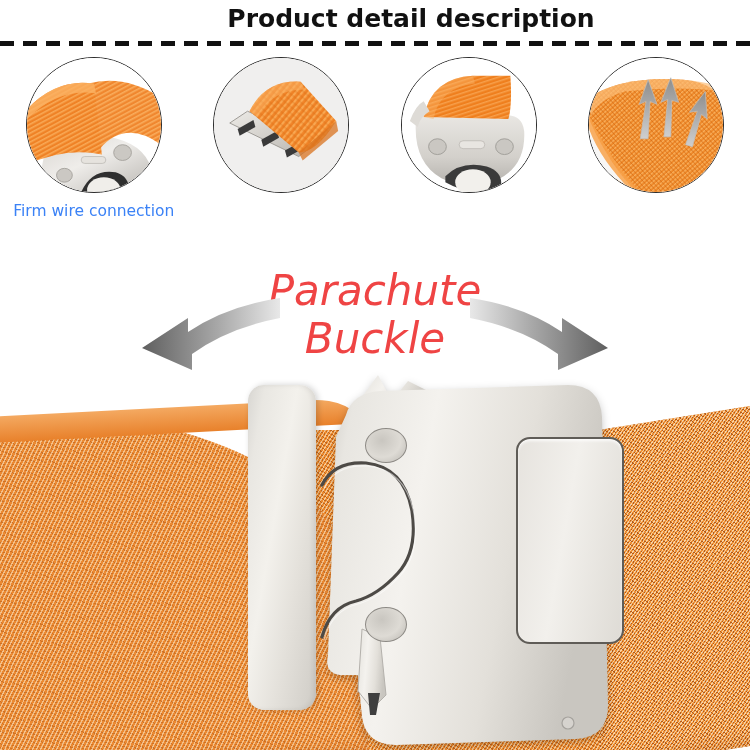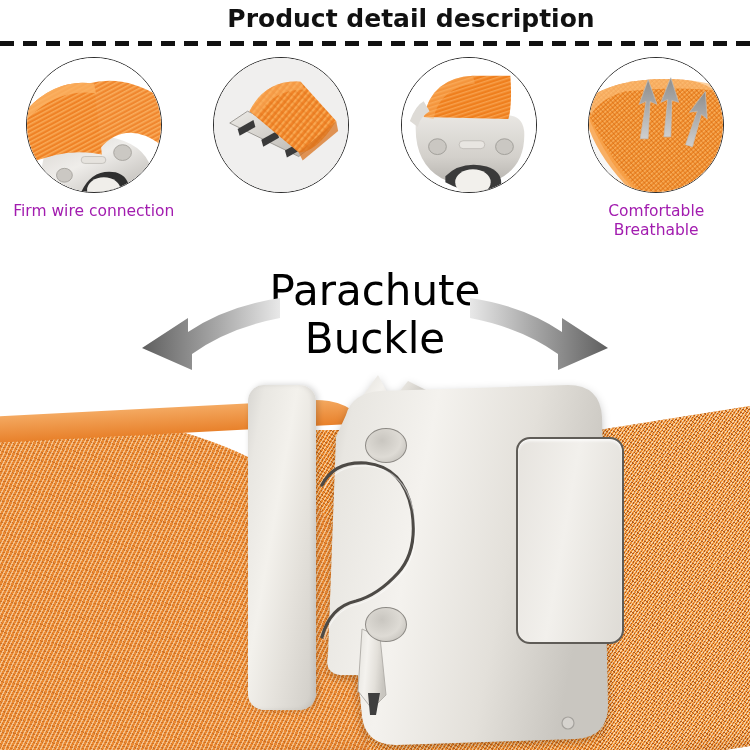--- a/index.html
+++ b/index.html
@@ -53,37 +53,38 @@
     background:#ffffff;
     box-sizing:border-box;
   }
   .feature-caption{
     margin-top:9px;
     width:176px;
     text-align:center;
     font-family:"DejaVu Sans", sans-serif;
     font-size:15.5px;
     line-height:19px;
-    color:#a21caf;
+    color:#3b82f6;
     font-weight:400;
   }
 
   
   .art{position:absolute;inset:0;}
 
   
   #buckle-heading{
     position:absolute;left:0;top:267px;width:750px;
     text-align:center;
     font-family:"DejaVu Sans", sans-serif;
     font-weight:400;
     font-size:42px;
     line-height:48px;
-    color:#000000;
+    color:#ef4444;
     white-space:pre-line;
+    font-style:italic;
   }
   #arrow-left{position:absolute;left:140px;top:296px;width:140px;height:82px;}
   #arrow-right{position:absolute;left:470px;top:296px;width:140px;height:82px;}
 
   
   #photo{
     position:absolute;left:0;top:390px;width:750px;height:360px;
     overflow:hidden;background:#ffffff;
   }
   
@@ -291,22 +292,20 @@
           <path d="M0 62 Q20 108 48 136 L20 136 Q2 106 0 78 Z" fill="#f7f6f5"></path>
           <path d="M0 58 Q22 104 52 136 L44 136 Q12 104 0 72 Z" fill="#f8a24a" opacity=".85"></path>
 
           <g fill="url(#f4arrow)" stroke="#bdbdbd" stroke-width=".7">
             <path d="M52 82 L58 44 L51 47 L60 22 L69 47 L62 44 L60 82 Z"></path>
             <path d="M76 80 L80 42 L73 45 L83 20 L91 45 L84 43 L83 80 Z"></path>
             <path d="M98 88 L110 54 L102 55 L118 34 L120 62 L114 57 L105 90 Z"></path>
           </g>
         </svg>
       </div>
-      <div class="feature-caption">Comfortable
-Breathable</div>
     </div>
 
   </div>
 
   <div id="buckle-heading">Parachute
 Buckle</div>
 
   <svg id="arrow-left" viewBox="0 0 140 82">
     <defs>
       <linearGradient id="agl" x1="1" y1="0" x2="0" y2="0">

